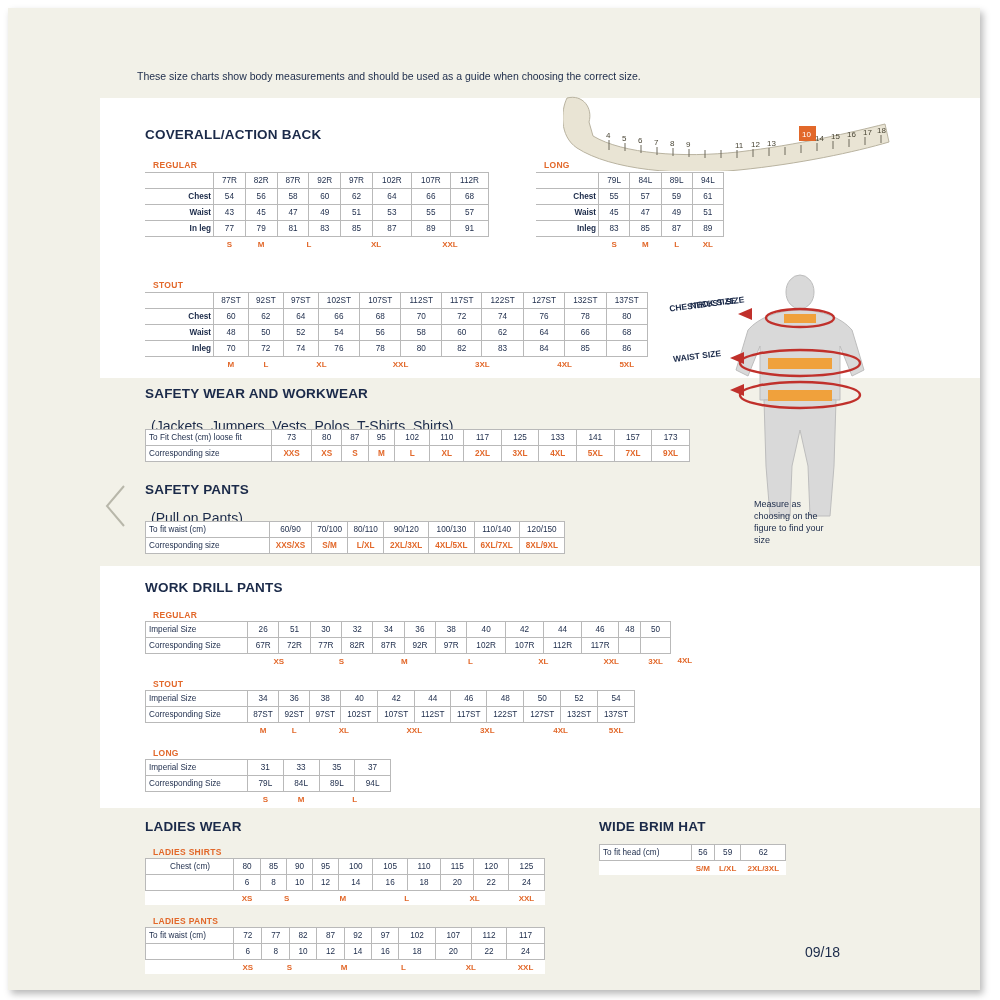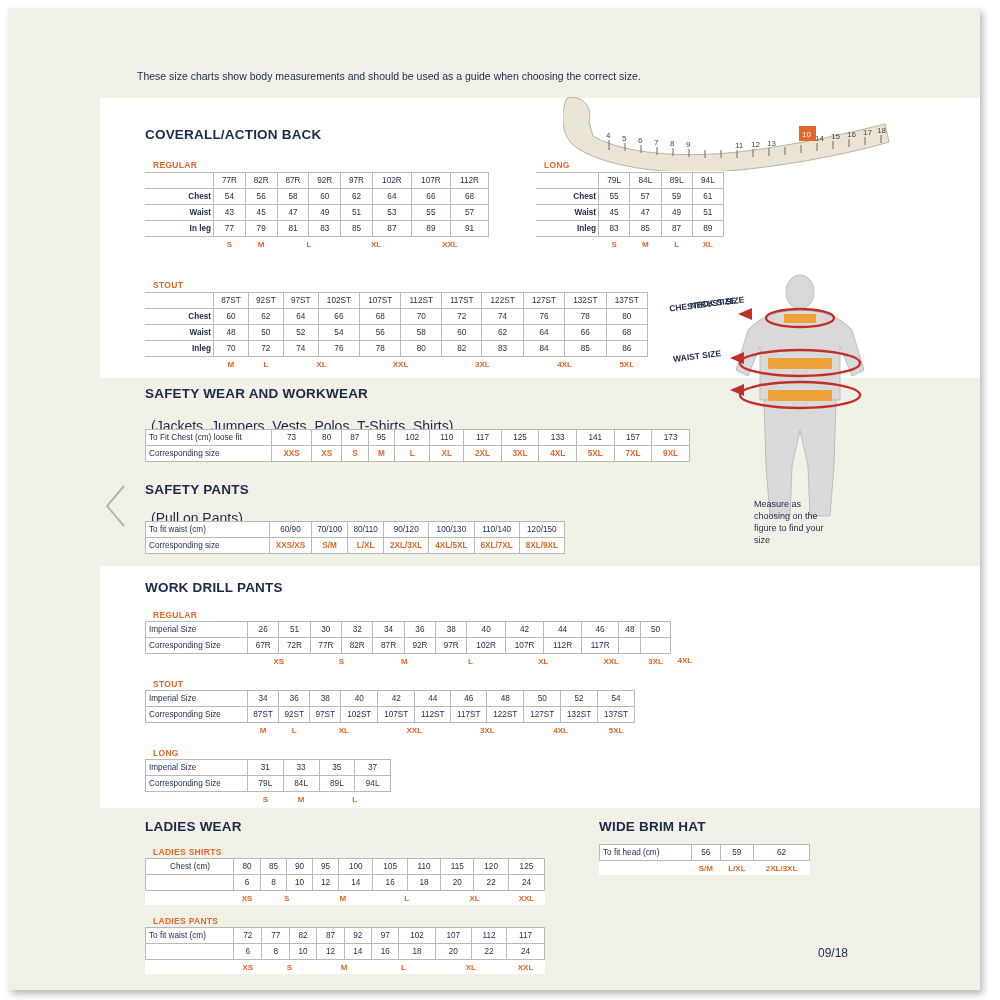--- a/index.html
+++ b/index.html
@@ -68,21 +68,21 @@
   .orange{color:#e2682a;font-weight:bold;}
   
   .greyband{
     position:absolute;left:0;width:972px;background:#f2f1e8;
   }
   
   .tape{position:absolute;}
   
   .figcap{position:absolute;font-size:9px;color:#1b2a49;line-height:1.35;}
   .figlbl{position:absolute;font-size:8.5px;font-weight:bold;color:#1b2a49;}
-  .footer{position:absolute;right:132px;bottom:30px;font-size:12px;color:#1b2a49;padding-left:12px;}
+  .footer{position:absolute;right:140px;bottom:30px;font-size:14px;color:#1b2a49;padding-left:12px;}
 </style>
 </head>
 <body>
 
 <div class="page">
   <div class="sheet">
 
     <div class="whitecol"></div>
     <div class="leftband"></div>
 
@@ -604,21 +604,21 @@
         <td>XS</td>
         <td colspan="2">S</td>
         <td colspan="2">M</td>
         <td colspan="2">L</td>
         <td colspan="2">XL</td>
         <td>XXL</td>
       </tr>
     </tbody>
       </table>
 
-    <table class="t" style="left:591px;top:836px;width:211px;">
+    <table class="t" style="left:591px;top:836px;width:187px;">
       <tbody>
           <tr>
         <td class="lbl2" style="width:86px;text-align:left;">To fit head (cm)</td>
         <td>56</td>
         <td>59</td>
         <td>62</td>
       </tr>
       <tr class="sz">
         <td></td>
         <td>S/M</td>

